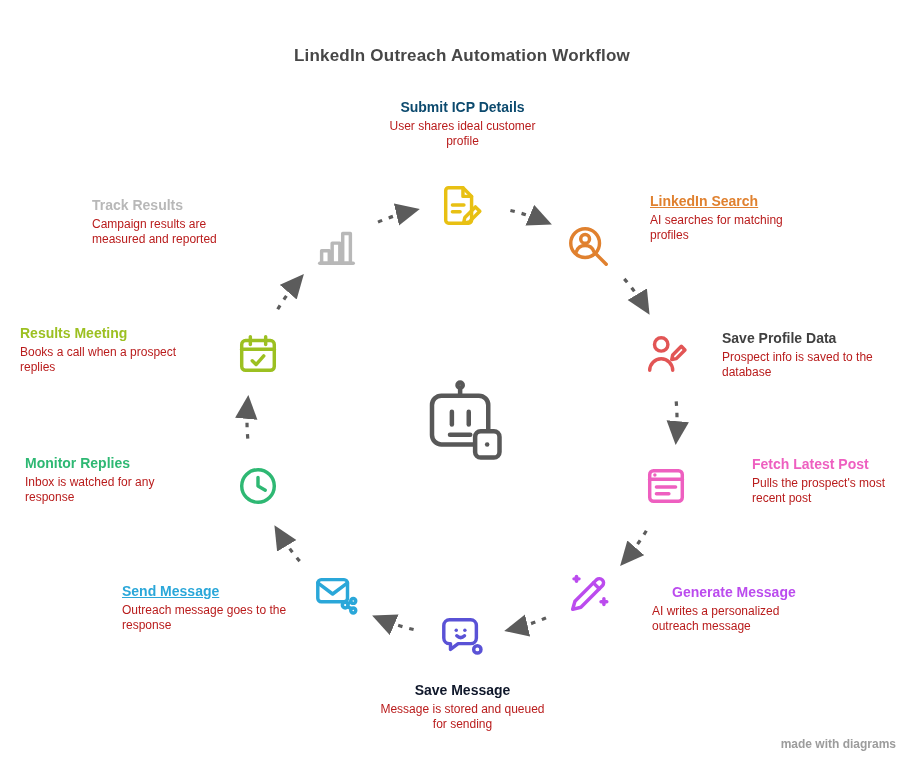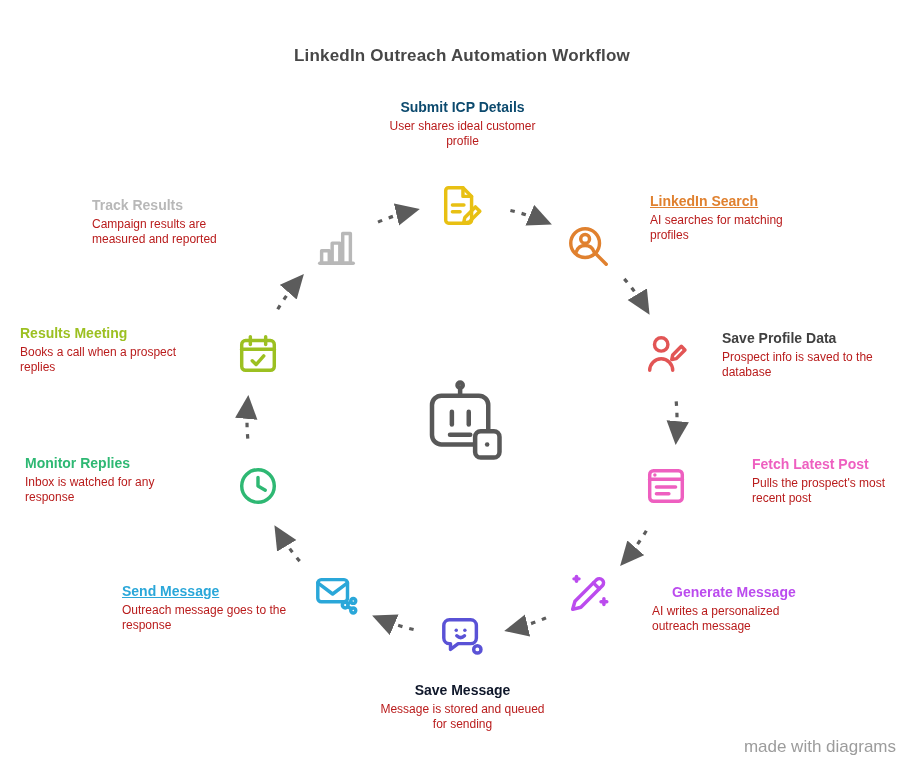--- a/index.html
+++ b/index.html
@@ -12,21 +12,21 @@
   .node-icon{position:absolute;width:48px;height:48px;display:flex;align-items:center;justify-content:center;}
   .node-icon svg{width:46px;height:46px;}
   .center-icon{position:absolute;left:417px;top:375px;width:90px;height:90px;color:#585858;}
   .center-icon svg{width:90px;height:90px;}
   .node-label{position:absolute;width:185px;}
   .node-label .node-title{font-size:14px;font-weight:bold;margin-bottom:4px;}
   .node-label .node-desc{font-size:12px;color:#b91c1c;line-height:1.28;}
   .align-center{text-align:center;}
   .align-left{text-align:left;}
   .align-right{text-align:left;}
-  .watermark{position:absolute;right:28px;top:737px;font-size:17px;color:#9c9c9c;}
+  .watermark{position:absolute;right:28px;top:737px;font-size:12px;color:#9c9c9c;font-weight:bold;}
 </style>
 </head>
 <body>
 
 <div class="canvas">
 
   <div class="diagram-title">LinkedIn Outreach Automation Workflow</div>
 
   <svg id="arcs" width="924" height="774">
     <defs>

